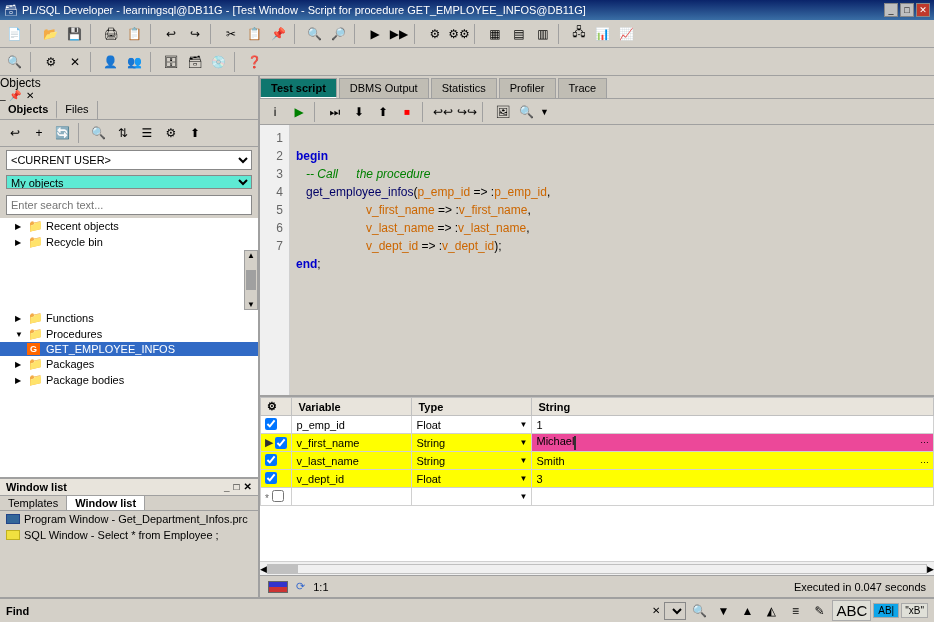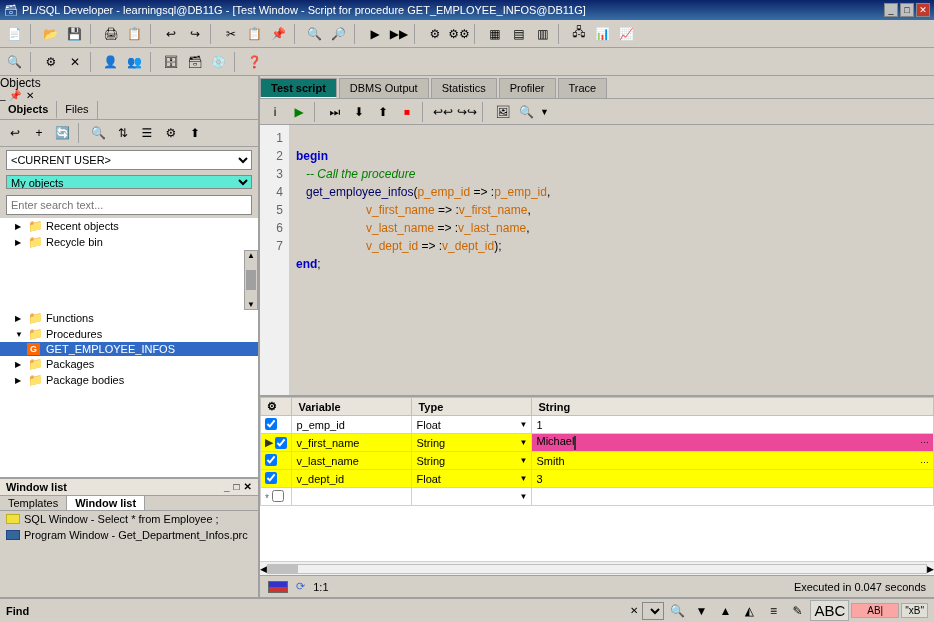--- a/index.html
+++ b/index.html
@@ -261,26 +261,26 @@
             <span style="font-size:10px;">_</span>
             <span style="font-size:10px;">□</span>
             <span style="font-size:10px;">✕</span>
           </span>
         </div>
         <div class="wl-tabs">
           <div class="wl-tab">Templates</div>
           <div class="wl-tab active">Window list</div>
         </div>
         <div class="wl-item">
+          <div class="wl-icon-prog"></div>
+          <span>Program Window - Get_Department_Infos.prc</span>
+        </div>
+        <div class="wl-item">
           <div class="wl-icon-sql"></div>
           <span>SQL Window - Select * from Employee ;</span>
-        </div>
-        <div class="wl-item">
-          <div class="wl-icon-prog"></div>
-          <span>Program Window - Get_Department_Infos.prc</span>
         </div>
       </div>
 
     </div>
 
     <div id="right-col">
 
       <div id="tab-bar">
         <div class="rtab active">Test script</div>
         <div class="rtab">DBMS Output</div>
@@ -313,21 +313,21 @@
             <div>1</div>
             <div>2</div>
             <div>3</div>
             <div>4</div>
             <div>5</div>
             <div>6</div>
             <div>7</div>
           </div>
           <div id="code-content">
 <span class="kw">begin</span>
-   <span class="comment">-- Call <span style="">the</span> procedure</span>
+   <span class="comment">-- Call <span style="margin-left:15px;">the</span> procedure</span>
    <span style="color:#000066;">get_employee_infos</span>(<span class="param">p_emp_id</span> =&gt; :<span class="param">p_emp_id</span>,
                      <span class="param">v_first_name</span> =&gt; :<span class="param">v_first_name</span>,
                      <span class="param">v_last_name</span> =&gt; :<span class="param">v_last_name</span>,
                      <span class="param">v_dept_id</span> =&gt; :<span class="param">v_dept_id</span>);
 <span class="kw">end</span>;</div>
         </div>
 
         <div id="var-area">
           <div class="var-scroll-wrap">
             <table id="var-table">
@@ -437,18 +437,18 @@
       <select style="height:18px;font-size:10px;background:#d4d0c8;border:1px solid #888;">
         <option></option>
       </select>
       <button class="tb-btn">🔍</button>
       <button class="tb-btn">▼</button>
       <button class="tb-btn">▲</button>
       <button class="tb-btn">◭</button>
       <button class="tb-btn">≡</button>
       <button class="tb-btn">✎</button>
       <span style="font-size:15px;border:1px solid #aaa;padding:1px 3px;background:#e0e0d8;cursor:pointer;">ABC</span>
-      <span style="font-size:10px;border:1px solid #aaa;padding:1px 15px;background:#fca5a5;cursor:pointer;">AB|</span>
+      <span style="font-size:10px;border:1px solid #aaa;padding:1px 4px;background:#0ea5e9;cursor:pointer;">AB|</span>
       <span style="font-size:10px;border:1px solid #aaa;padding:1px 3px;background:#e0e0d8;cursor:pointer;">"xB"</span>
     </div>
   </div>
 
 </div>
 
 </body></html>

